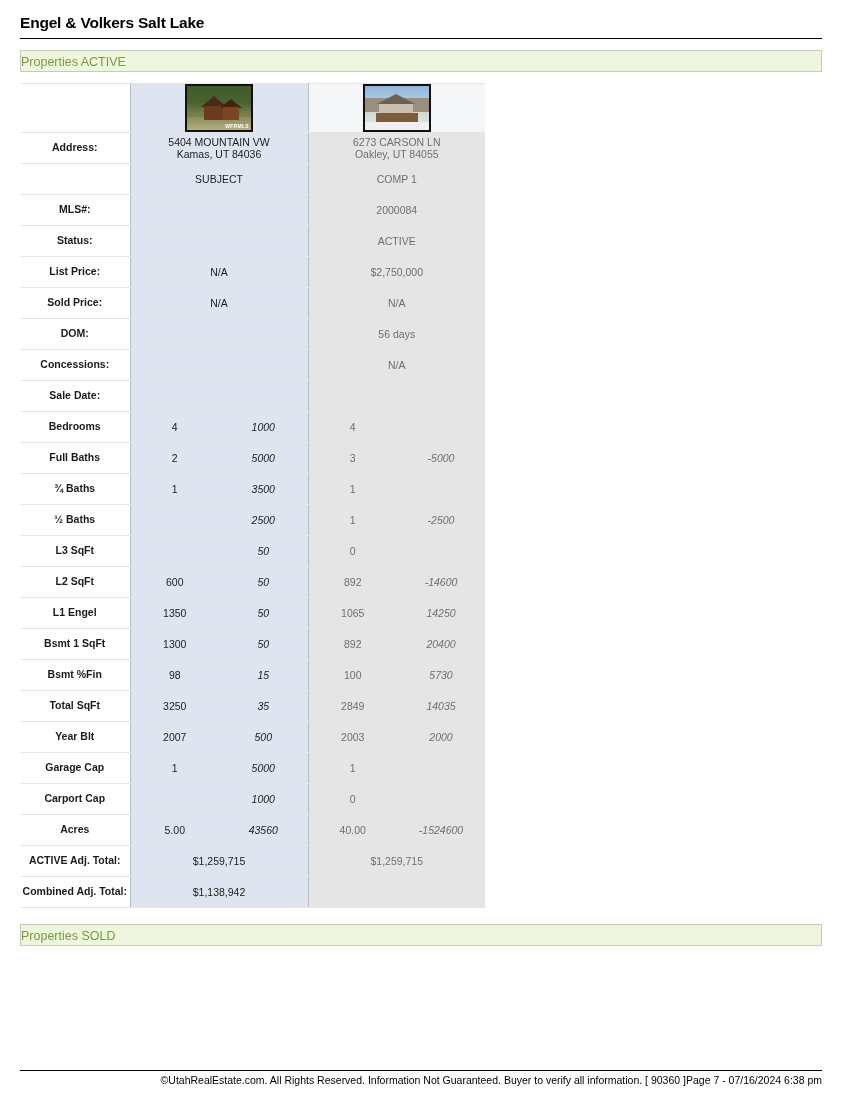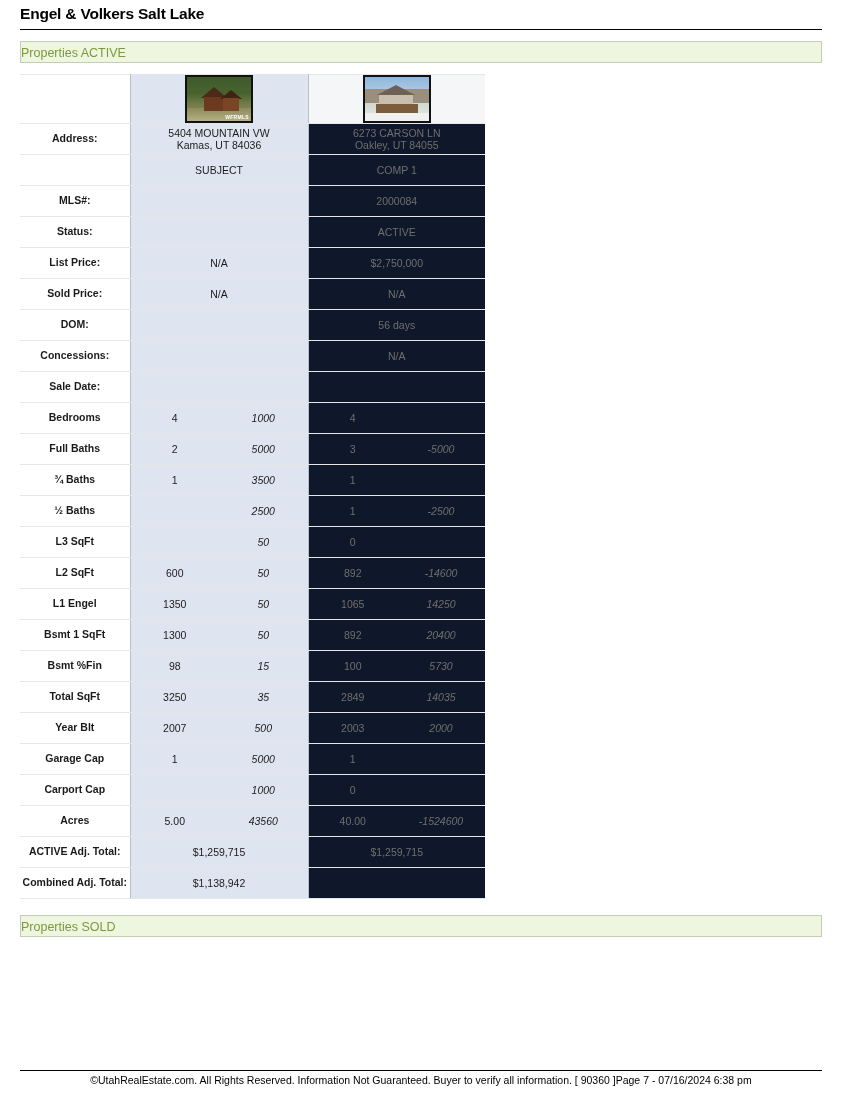--- a/index.html
+++ b/index.html
@@ -20,21 +20,21 @@
   .page {
     position: relative;
     width: 842px;
     height: 1100px;
     box-sizing: border-box;
     padding: 0 20px;
   }
 
   
   .doc-header {
-    padding-top: 5px;
+    padding-top: 14px;
   }
   .doc-title {
     font-size: 15.5px;
     font-weight: bold;
     letter-spacing: -0.2px;
     color: #000;
     padding-bottom: 6px;
   }
   .title-rule {
     border-bottom: 1px solid #000000;
@@ -89,21 +89,21 @@
     line-height: 1.25;
   }
 
   
   .sa {
     background: #dfe5f0;
     color: #1b1b1b;
   }
   
   .cb {
-    background: #0f172a;
+    background: #e5e5e5;
     color: #6f6f6f;
   }
   .sa.val, .cb.val { width: 89px; text-align: center; }
   .sa.adj, .cb.adj { width: 89px; text-align: center; font-style: italic; }
   .cb.val, .cb.adj { }
 
   .sa.span2, .cb.span2 { text-align: center; }
 
   .col-sep {
     border-right: 1px solid #b9bfc9;
@@ -203,21 +203,21 @@
     left: 20px;
     right: 20px;
     bottom: 14px;
   }
   .footer-rule {
     border-top: 1px solid #000;
     margin-bottom: 3px;
   }
   .footer-row {
     display: flex;
-    justify-content: center;
+    justify-content: flex-end;
     align-items: baseline;
     font-size: 10.5px;
     color: #000;
   }
 </style>
 </head>
 <body>
 
 <div class="page">
 

